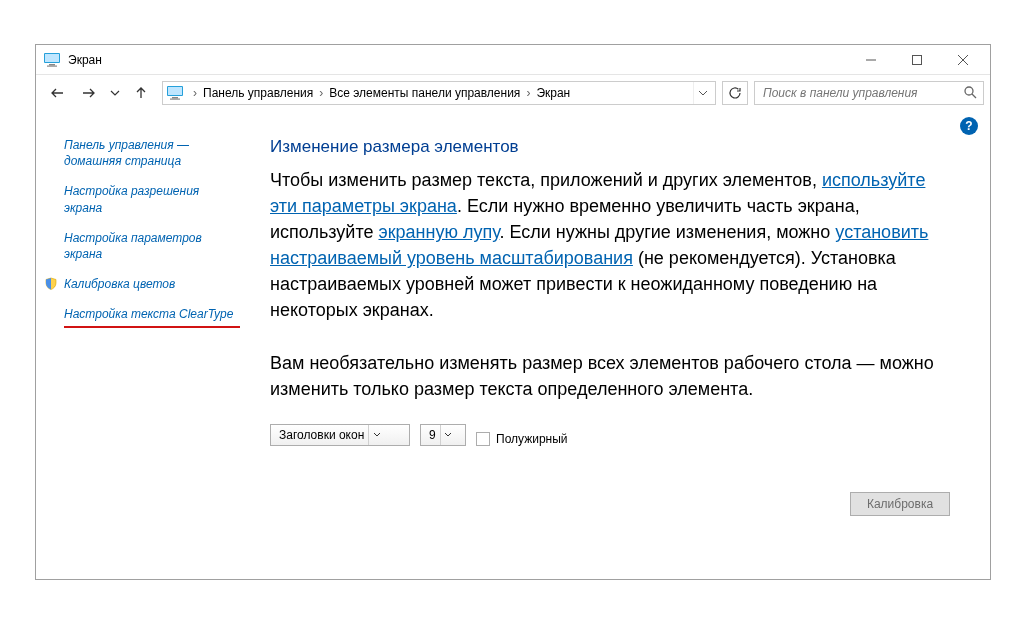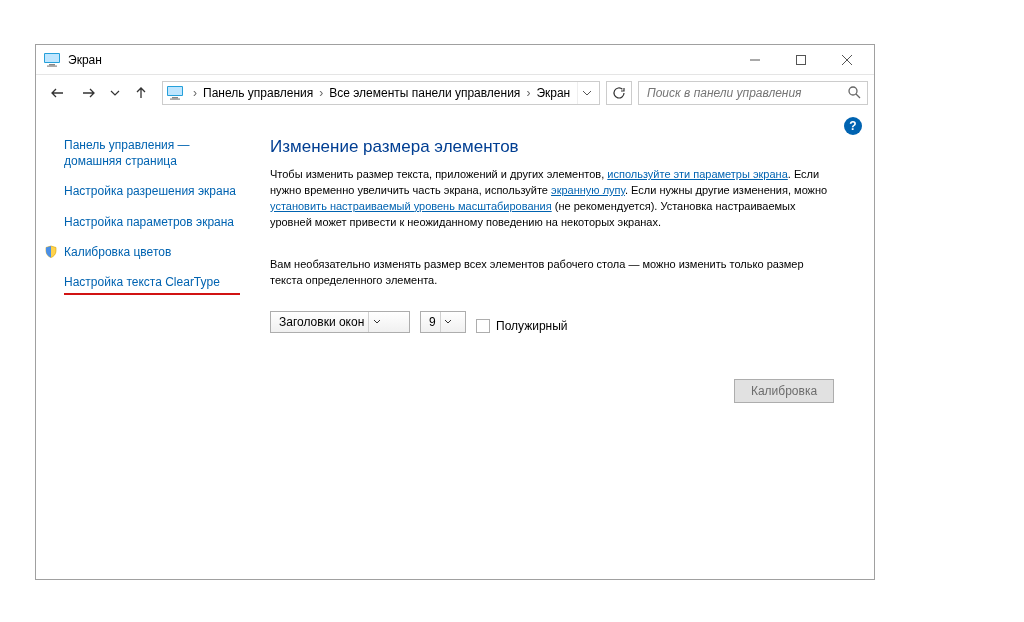--- a/index.html
+++ b/index.html
@@ -7,21 +7,21 @@
     margin: 0;
     font-family: "Segoe UI", Tahoma, sans-serif;
     font-size: 12px;
     background: #fff;
     color: #000;
   }
   .window {
     position: absolute;
     left: 35px;
     top: 44px;
-    width: 840px;
+    width: 956px;
     height: 536px;
     border: 1px solid #a0a0a0;
     background: #fff;
     display: flex;
     flex-direction: column;
   }
   .titlebar {
     height: 30px;
     display: flex;
     align-items: center;
@@ -119,20 +119,21 @@
     border-radius: 50%;
     background: #0063b1;
     color: #fff;
     font-size: 12px;
     font-weight: bold;
     display:flex; align-items:center; justify-content:center;
   }
   .sidebar {
     width: 214px;
     padding: 16px 10px 0 28px;
+    font-style: italic;
   }
   .side-item {
     margin-bottom: 14px;
     color: #0063b1;
     font-size: 12px;
     line-height: 1.35;
     position: relative;
   }
   .side-item.with-icon { padding-left: 0; margin-left: -20px; padding-left: 20px; }
   .shield-icon {
@@ -149,21 +150,21 @@
     flex: 1;
     padding: 16px 40px 0 20px;
   }
   h1.section {
     color: #003e92;
     font-size: 17px;
     font-weight: 400;
     margin: 0 0 10px 0;
   }
   .para {
-    font-size: 11px;
+    font-size: 18px;
     line-height: 1.45;
     color: #000;
     margin-bottom: 26px;
   }
   .link { color: #0063b1; text-decoration: underline; cursor: pointer; }
   .controls-row {
     display: flex;
     align-items: flex-end;
     gap: 10px;
     margin-top: 10px;

